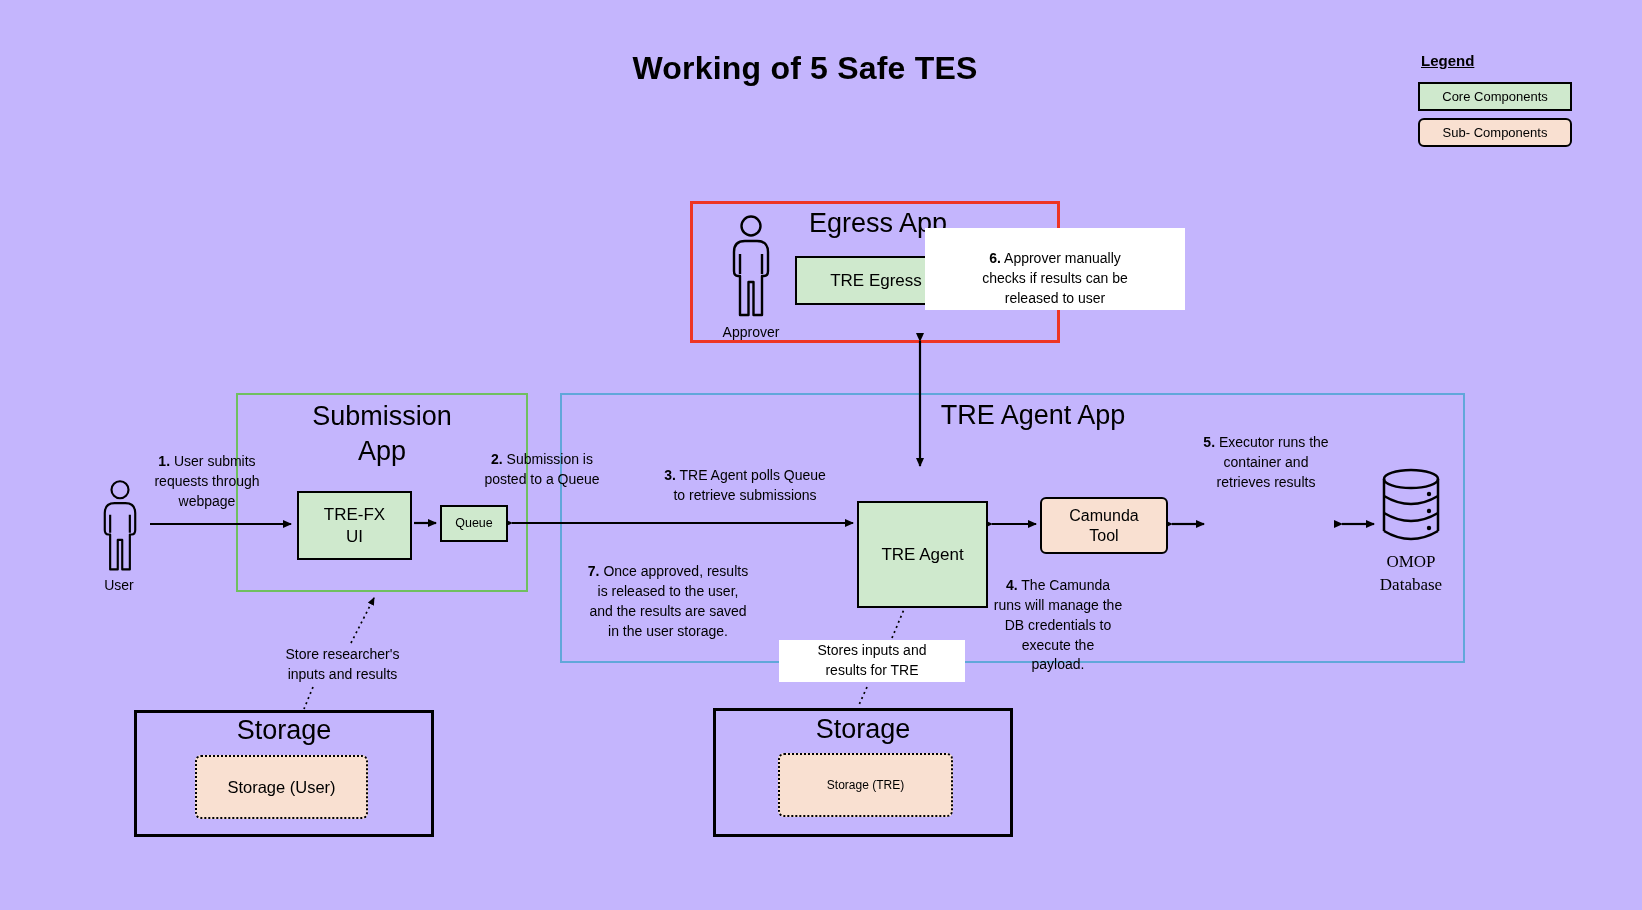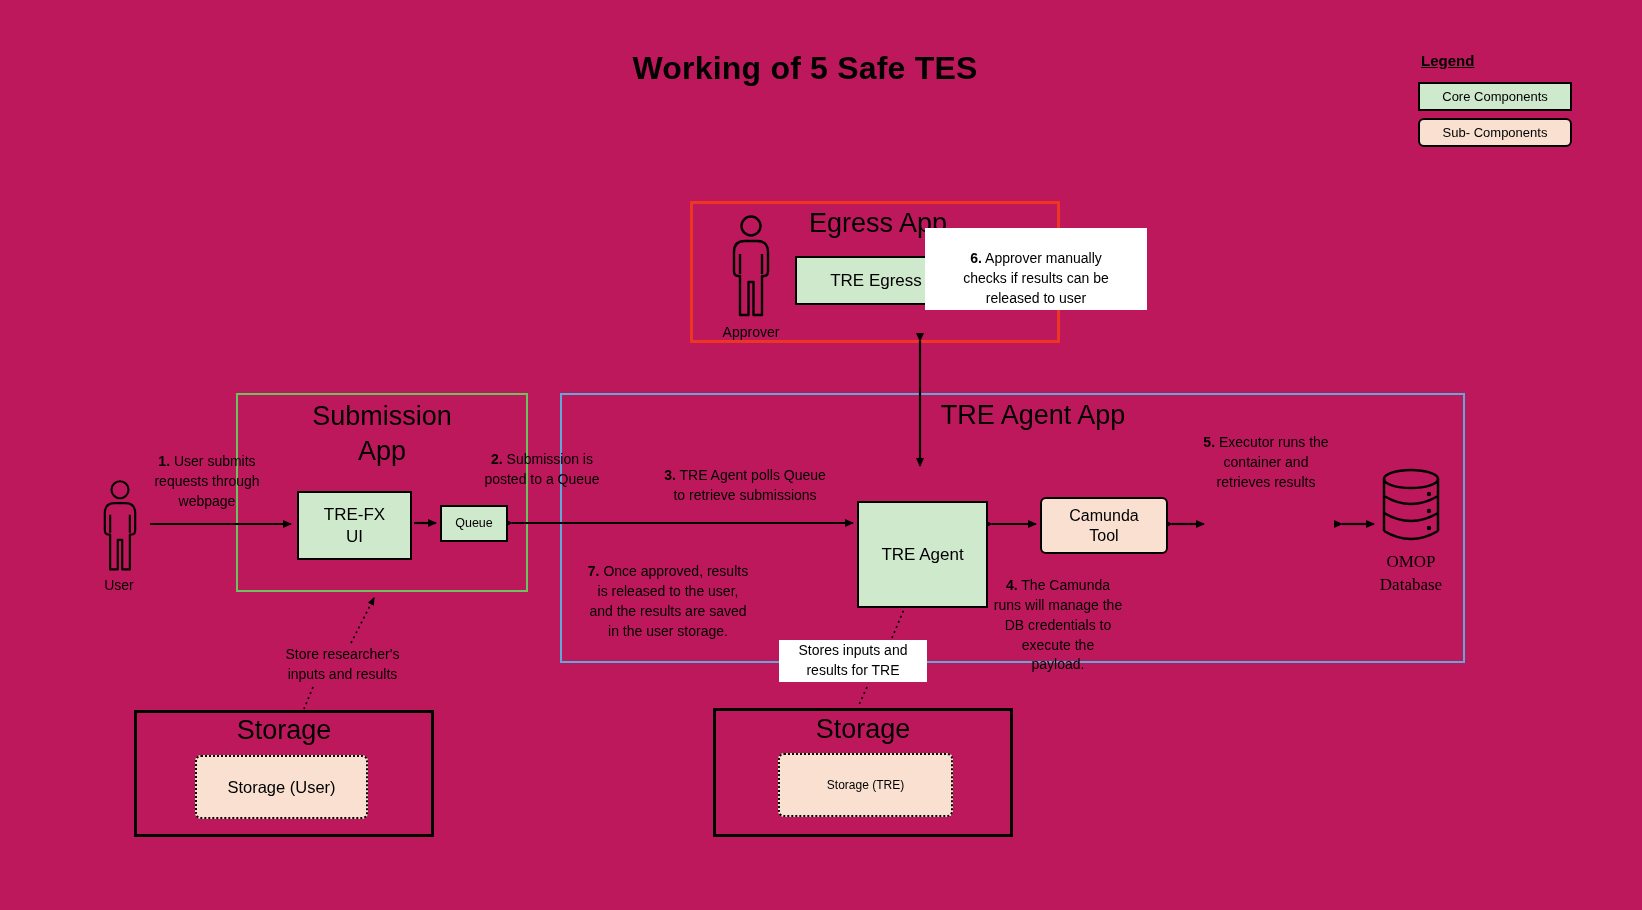--- a/index.html
+++ b/index.html
@@ -1,17 +1,17 @@
 <!DOCTYPE html>
 <html><head>
 <meta charset="utf-8">
 <style>
   html,body{margin:0;padding:0;background:#fff;}
   .canvas{
-    position:relative;width:1642px;height:910px;background:#be185d;overflow:hidden;
+    position:relative;width:1642px;height:910px;background:#c4b5fd;overflow:hidden;
     font-family:"Liberation Sans","DejaVu Sans",sans-serif;color:#000;
   }
   .abs{position:absolute;}
   .ml{white-space:pre-line;}
   .ctr{text-align:center;}
   .b{font-weight:bold;}
 
   
   .main-title{font-size:32px;font-weight:bold;letter-spacing:.2px;}
 
@@ -27,21 +27,21 @@
   .frame-black{border-width:3px;border-color:#000;}
 
   
   .comp{border:2px solid #000;display:flex;align-items:center;justify-content:center;z-index:4;line-height:1.25;}
   .fill-green{background:#cfe9cd;}
   .fill-peach{background:#f9e0d1;border-radius:6px;}
   .comp-dotted{border:2px dotted #000;}
 
   .sec-title{font-size:27px;line-height:1.3;z-index:3;}
   .step{font-size:14px;line-height:1.42;z-index:5;}
-  .whitebg{background:#fff;padding:1px 0;}
+  .whitebg{background:#fff;padding:1px 19px;}
   .lbl{font-size:14px;z-index:3;}
   .db-label{font-size:17px;line-height:1.35;z-index:3;}
 
   svg.overlay{position:absolute;left:0;top:0;z-index:2;}
   .icon{z-index:3;}
 </style>
 </head>
 <body>
 
 <div class="canvas">

